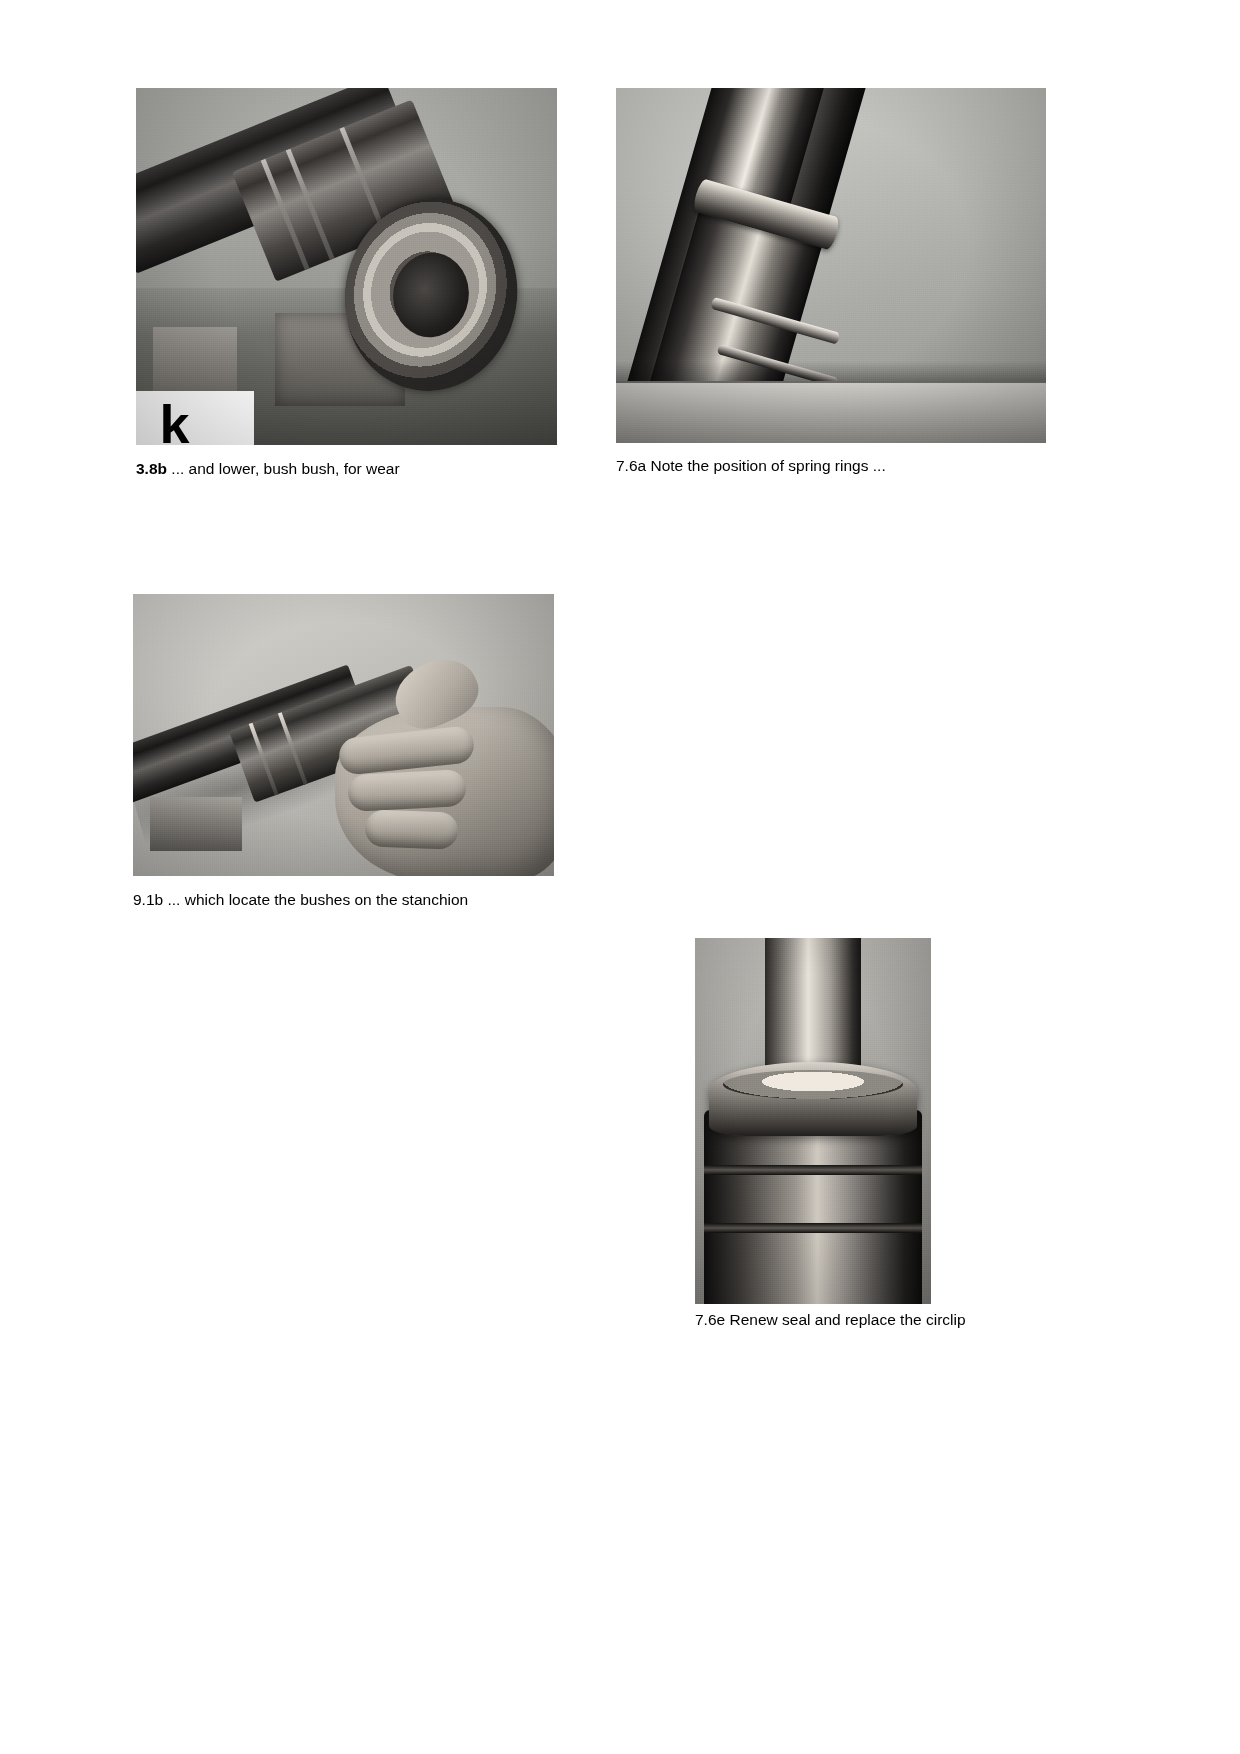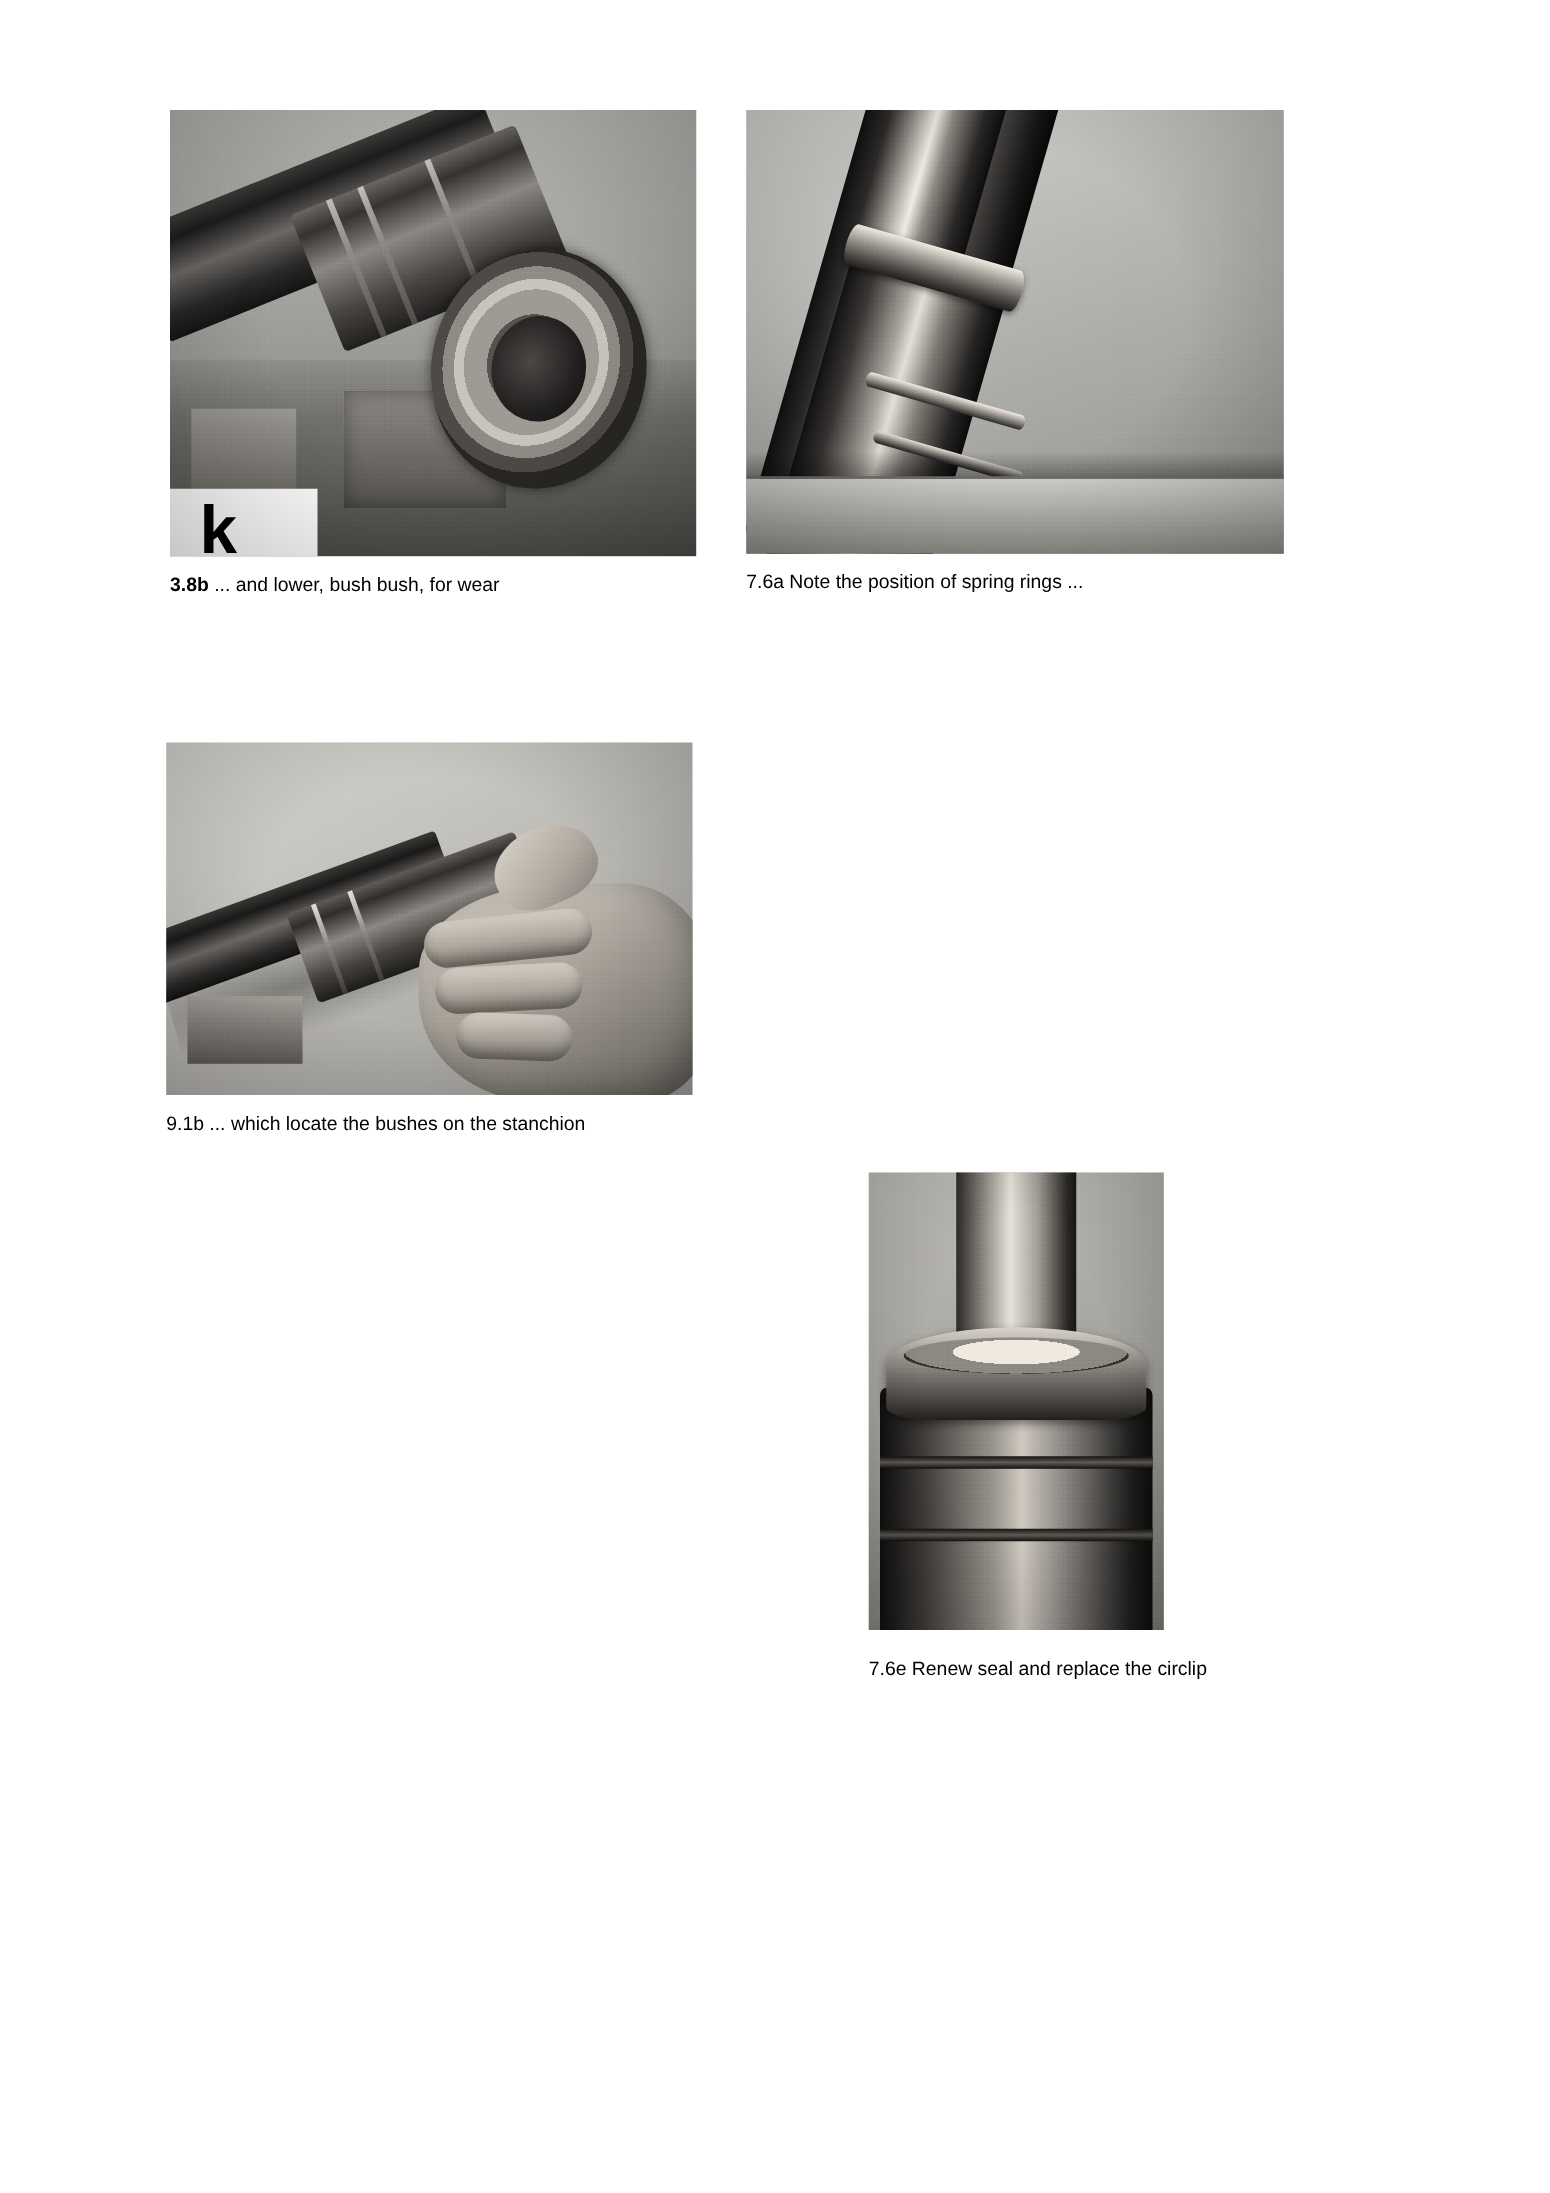--- a/index.html
+++ b/index.html
@@ -133,21 +133,21 @@
     position: absolute; left: 20%; bottom: -6px;
     font-family: "Liberation Sans", sans-serif;
     font-weight: bold;
     font-size: 54px;
     color: #000;
     line-height: 1;
   }
   #cap-74b { margin-top: 14px; }
 
   
-  #fig-76a { left: 597px; top: 88px; }
+  #fig-76a { left: 616px; top: 88px; }
   #photo-76a { width: 430px; height: 355px;
     background: linear-gradient(180deg, #c3c3bf 0%, #a9a9a5 55%, #8f8f8b 100%); }
   .p76a-wall {
     position: absolute; inset: 0;
     background: linear-gradient(160deg, #d2d2ce 0%, #b8b8b4 40%, #a0a09c 75%, #8e8e8a 100%);
   }
   .p76a-bench {
     position: absolute; left: 0; bottom: 0; width: 100%; height: 17%;
     background: linear-gradient(180deg, #cfcdc8 0%, #b3b1ac 45%, #8d8b86 100%);
     border-top: 2px solid #6d6b67;
@@ -445,21 +445,21 @@
     width: 92%; height: 56%;
     background: linear-gradient(90deg, #100f0f 0%, #3f3c39 16%, #9a958e 42%, #cfc9c0 52%, #777370 72%, #201f1e 92%, #0c0c0b 100%);
     border-radius: 6px;
   }
   .p76e-groove1, .p76e-groove2 {
     position: absolute; left: 4%; width: 92%; height: 10px;
     background: linear-gradient(180deg, #13120f 0%, #5e5a55 50%, #0f0e0d 100%);
   }
   .p76e-groove1 { top: 62%; }
   .p76e-groove2 { top: 78%; }
-  #cap-76e { margin-top: 22px; }
+  #cap-76e { margin-top: 6px; }
 </style>
 </head>
 <body>
 
 <div class="page">
 
   <div class="fig" id="fig-74b">
     <div class="photo" id="photo-74b">
       <div class="p74b-wallshade"></div>
       <div class="p74b-benchtop"></div>

